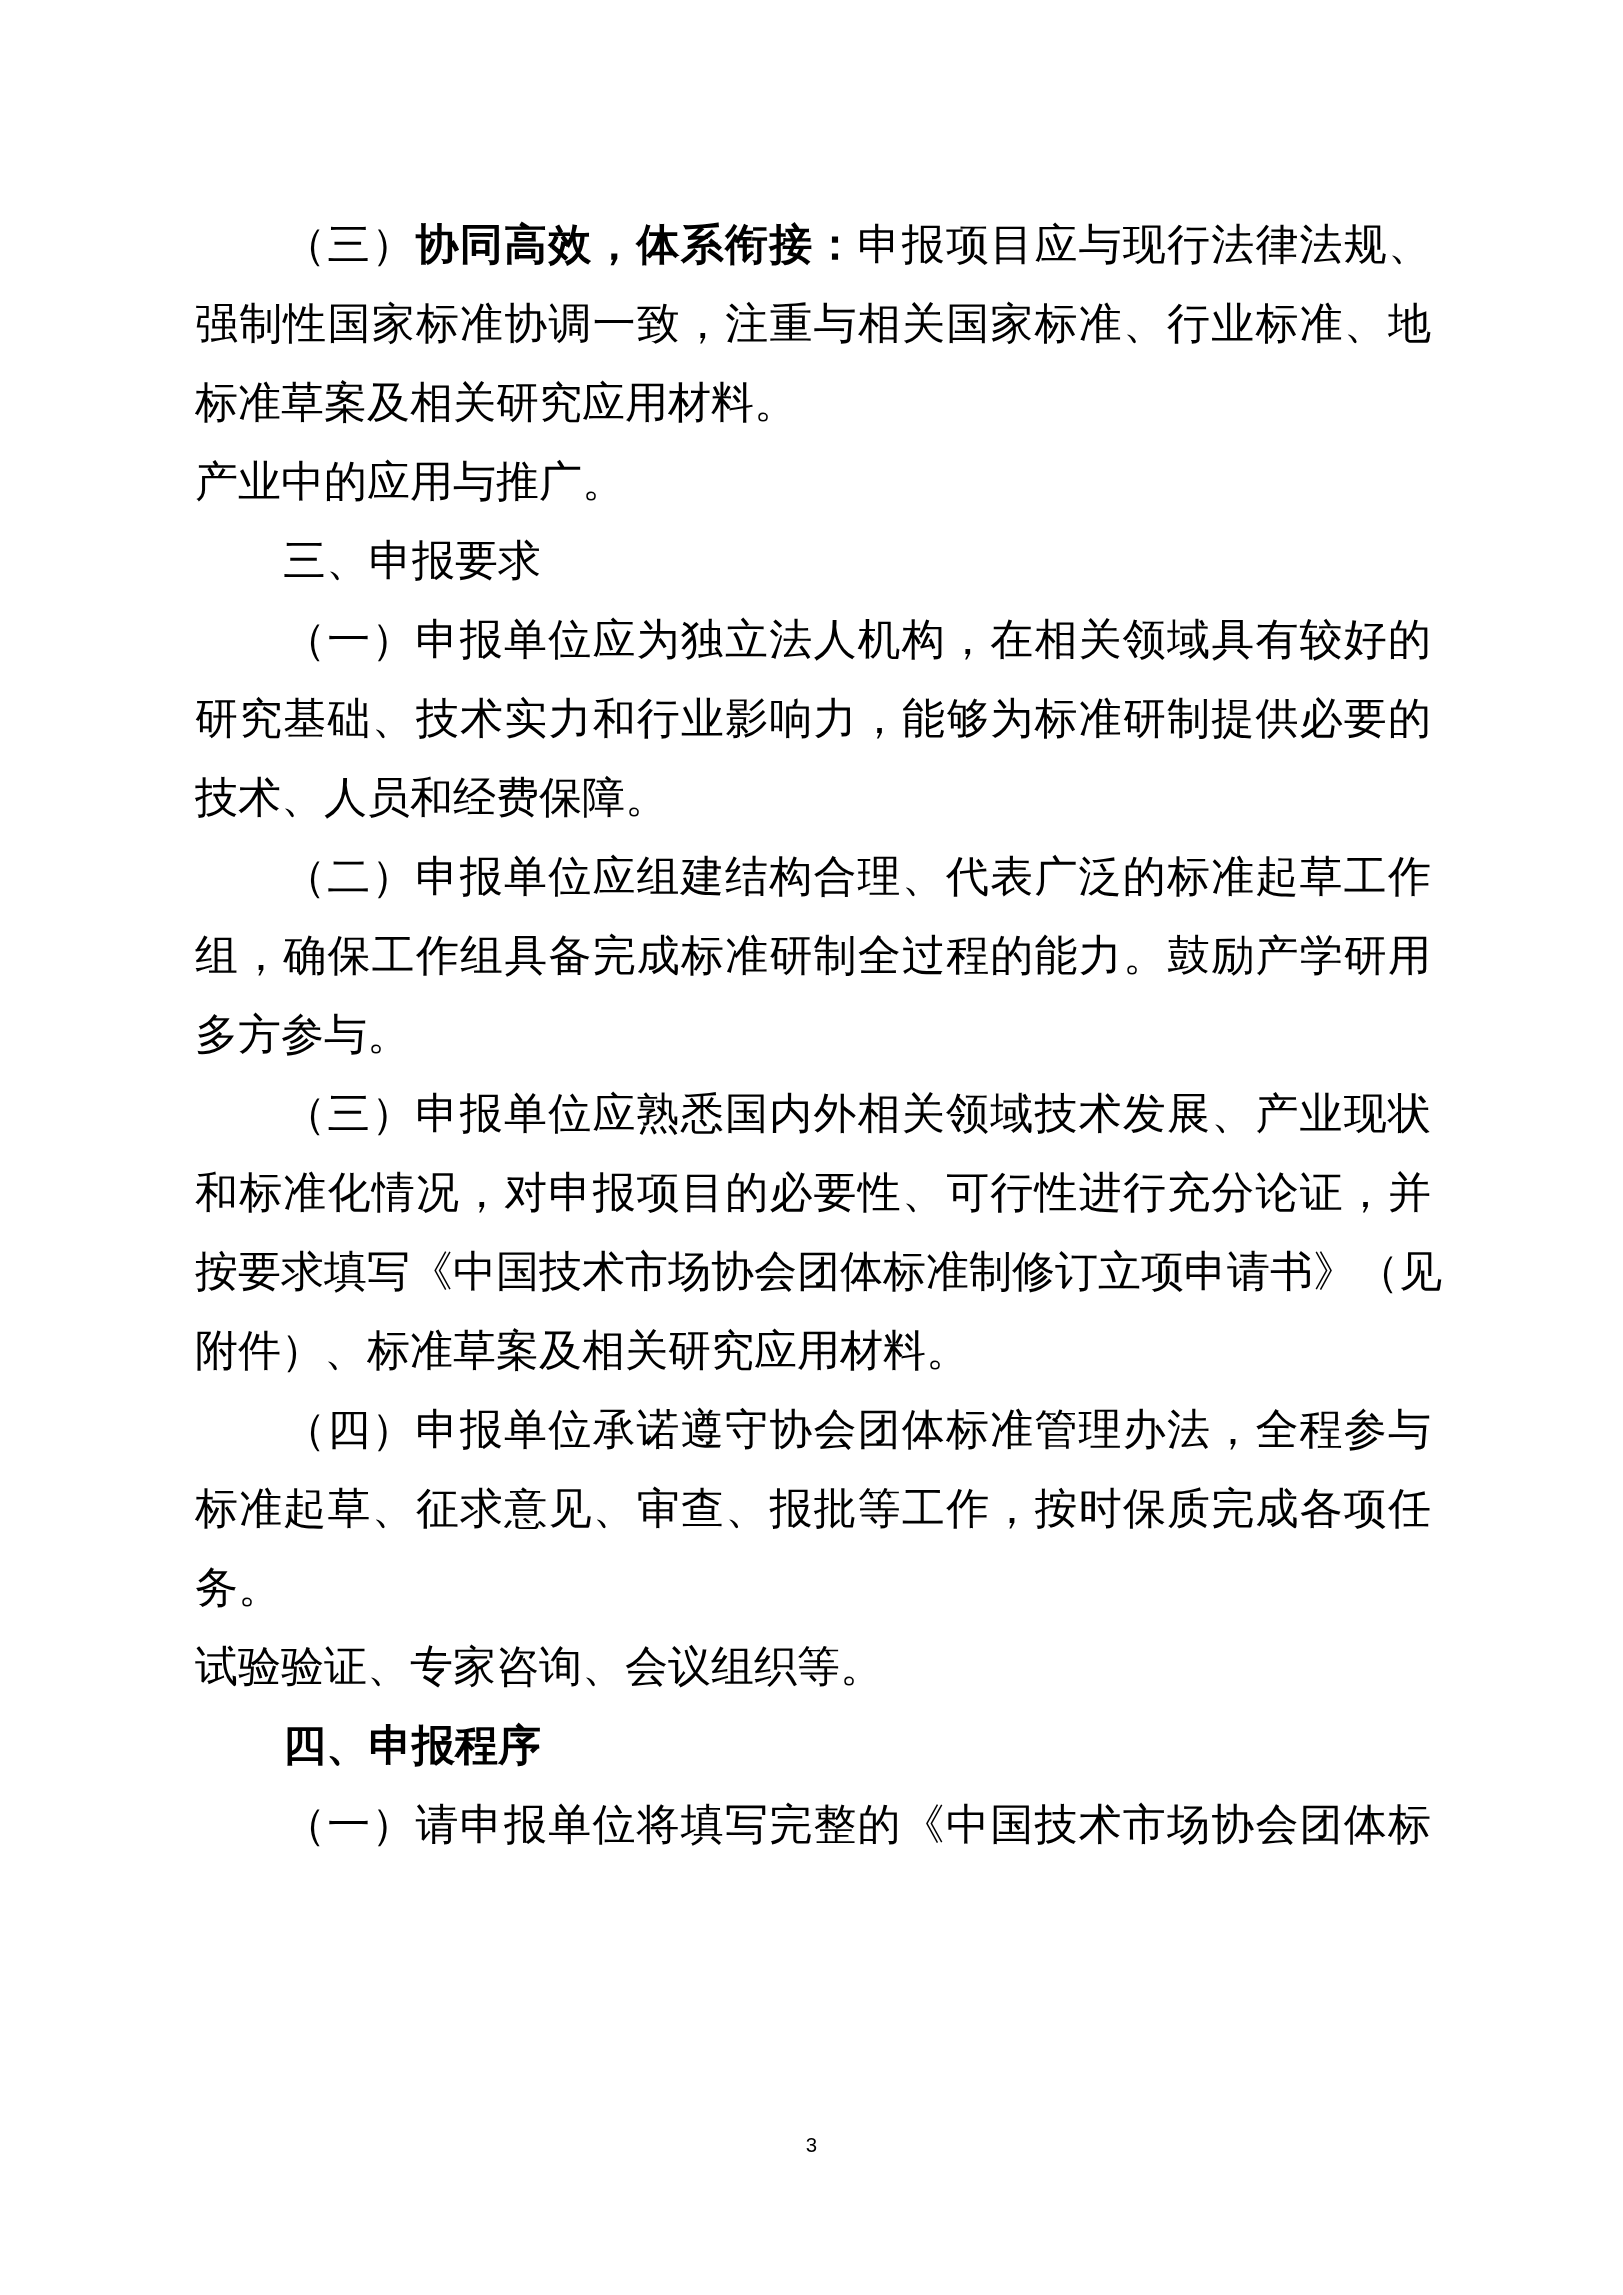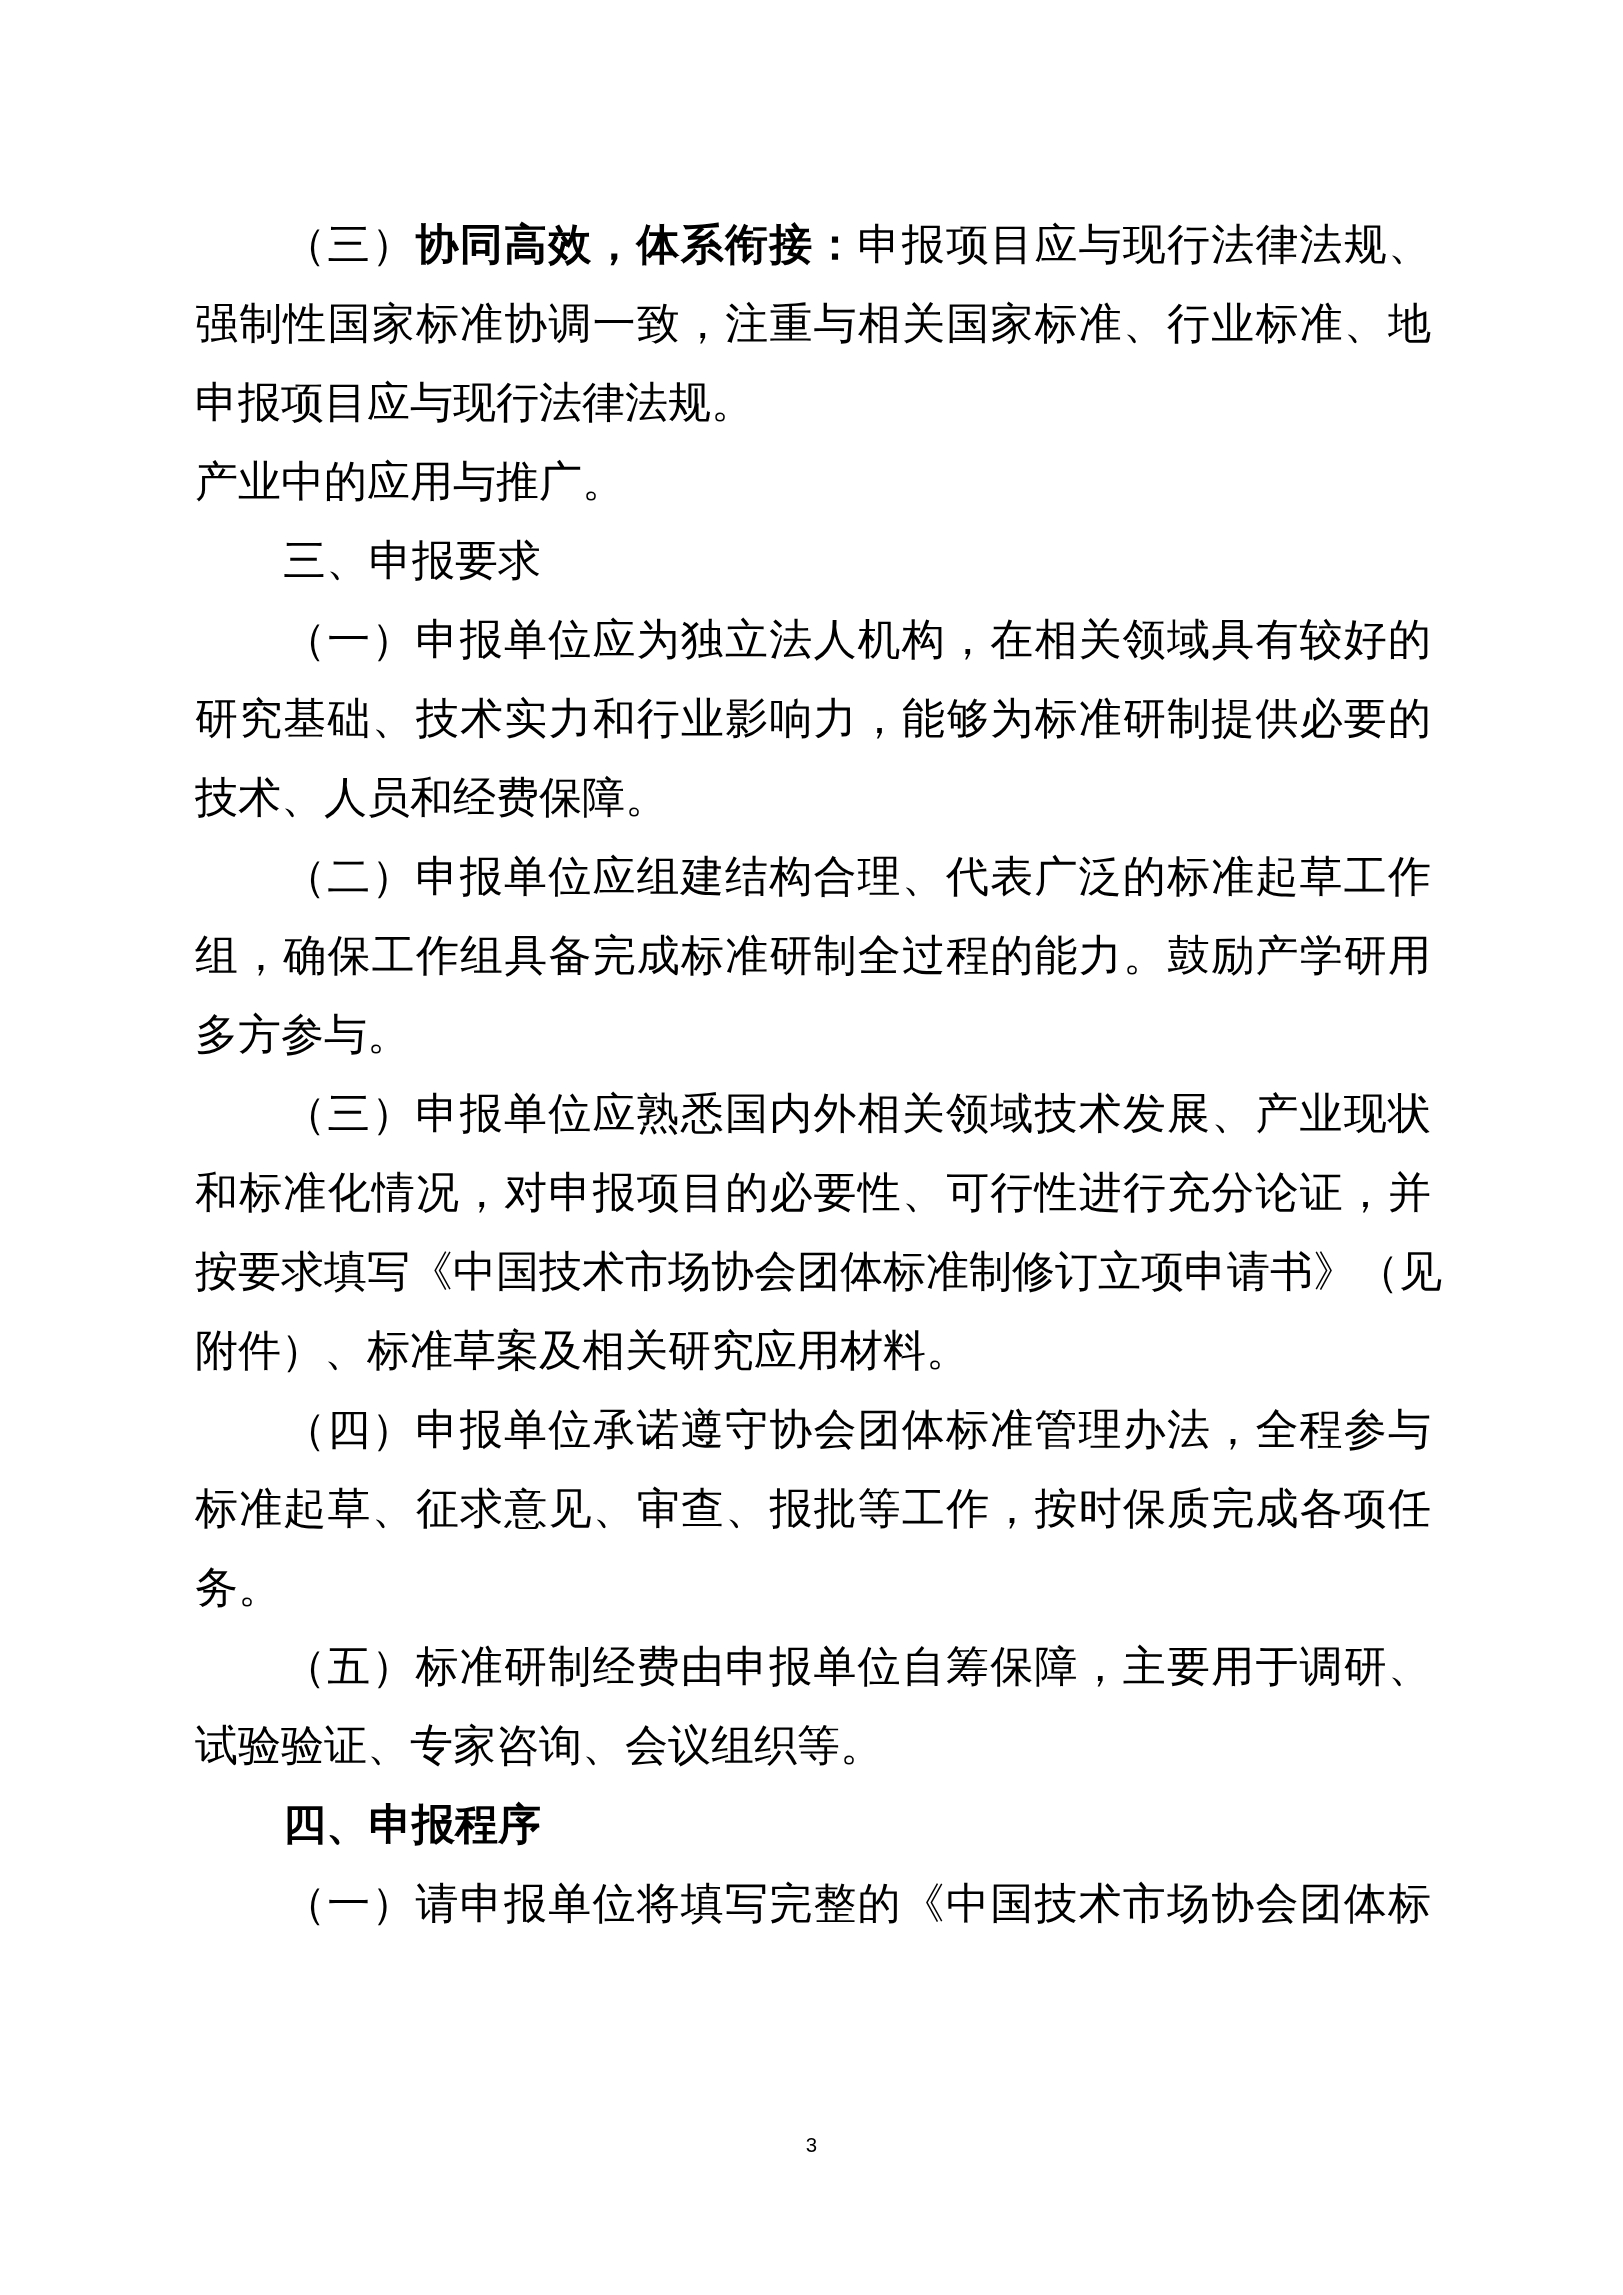--- a/index.html
+++ b/index.html
@@ -67,21 +67,21 @@
   </style>
 </head>
 <body>
 
 <div class="page">
   <div class="body-text">
 
     <div class="paragraph">
       <span class="line full indent"><span>（三）</span><span class="bold">协同高效，体系衔接：</span><span>申报项目应与现行法律法规、</span></span>
       <span class="line full">强制性国家标准协调一致，注重与相关国家标准、行业标准、地</span>
-      <span class="line">申报项目应与现行法律法规。</span>
+      <span class="line">标准草案及相关研究应用材料。</span>
     </div>
 
     <div class="paragraph">
       <span class="line">产业中的应用与推广。</span>
     </div>
 
     <div class="line indent heading">三、申报要求</div>
 
     <div class="paragraph">
       <span class="line full indent">（一）申报单位应为独立法人机构，在相关领域具有较好的</span>
@@ -102,21 +102,20 @@
       <span class="line">附件）、标准草案及相关研究应用材料。</span>
     </div>
 
     <div class="paragraph">
       <span class="line full indent">（四）申报单位承诺遵守协会团体标准管理办法，全程参与</span>
       <span class="line full">标准起草、征求意见、审查、报批等工作，按时保质完成各项任</span>
       <span class="line">务。</span>
     </div>
 
     <div class="paragraph">
-      <span class="line full indent">（五）标准研制经费由申报单位自筹保障，主要用于调研、</span>
       <span class="line">试验验证、专家咨询、会议组织等。</span>
     </div>
 
     <div class="line indent heading strong">四、申报程序</div>
 
     <div class="paragraph">
       <span class="line full indent">（一）请申报单位将填写完整的《中国技术市场协会团体标</span>
     </div>
 
   </div>

